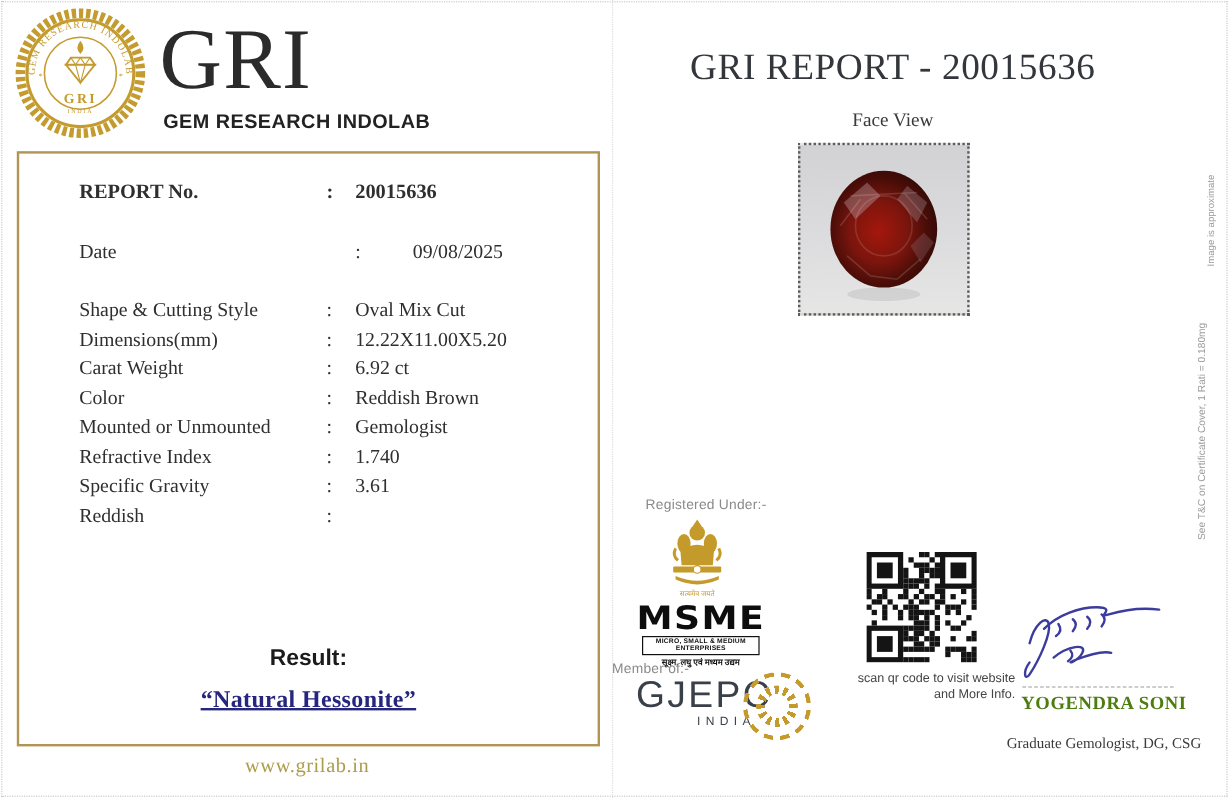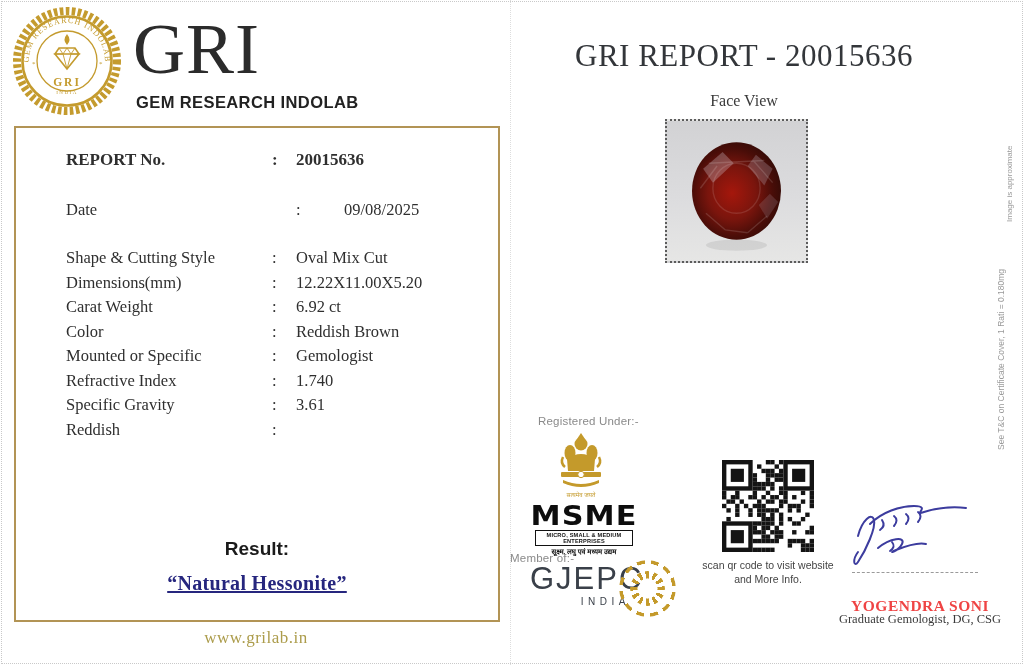--- a/index.html
+++ b/index.html
@@ -60,28 +60,28 @@
       background:repeating-conic-gradient(from 7deg,#c49a2b 0 17deg,transparent 17deg 30deg);
       -webkit-mask:radial-gradient(circle,transparent 0 61%,#000 62%);
       mask:radial-gradient(circle,transparent 0 61%,#000 62%);}
   .sunburst .inner{position:absolute;inset:11px;border-radius:50%;
       background:repeating-conic-gradient(from 22deg,#c49a2b 0 14deg,transparent 14deg 30deg);
       -webkit-mask:radial-gradient(circle,transparent 0 40%,#000 41% 80%,transparent 81%);
       mask:radial-gradient(circle,transparent 0 40%,#000 41% 80%,transparent 81%);}
 
   .qr{position:absolute;left:722px;top:460px;width:92px;height:92px;background:#fff;}
   .qr svg{width:100%;height:100%;}
-  .qr-caption{position:absolute;left:690px;top:558px;width:156px;text-align:center;
+  .qr-caption{position:absolute;left:690px;top:558px;width:156px;text-align:right;
               font-family:"Liberation Sans",sans-serif;font-size:10.5px;color:#444;
               line-height:1.35;white-space:pre-line;}
 
   .signature{position:absolute;left:848px;top:490px;width:128px;height:84px;}
   .sig-line{position:absolute;left:852px;top:572px;width:126px;border-top:1px dashed #9a9a9a;}
-  .sig-name{position:absolute;left:830px;top:597px;width:180px;text-align:center;
-            font-size:15.5px;font-weight:700;color:#ef4444;letter-spacing:.5px;}
+  .sig-name{position:absolute;left:830px;top:578px;width:180px;text-align:center;
+            font-size:15.5px;font-weight:700;color:#4d7c0f;letter-spacing:.5px;}
   .sig-title{position:absolute;left:830px;top:596px;width:180px;text-align:center;
              font-size:12.5px;color:#3a3a3a;margin-top:16px;}
 
   .vtext{position:absolute;writing-mode:vertical-rl;transform:rotate(180deg);
          font-family:"Liberation Sans",sans-serif;color:#9a9a9a;}
   .side-tc{left:996px;top:150px;height:300px;font-size:8.5px;}
   .side-img{left:1005px;top:122px;height:100px;font-size:8px;}
 </style>
 </head>
 <body>
@@ -139,21 +139,21 @@
         <span>Carat Weight</span>
         <span>:</span>
         <span class="val">6.92 ct</span>
       </div>
       <div class="row">
         <span>Color</span>
         <span>:</span>
         <span class="val">Reddish Brown</span>
       </div>
       <div class="row">
-        <span>Mounted or Specific</span>
+        <span>Mounted or Unmounted</span>
         <span>:</span>
         <span class="val">Gemologist</span>
       </div>
       <div class="row">
         <span>Refractive Index</span>
         <span>:</span>
         <span class="val">1.740</span>
       </div>
       <div class="row">
         <span>Specific Gravity</span>

